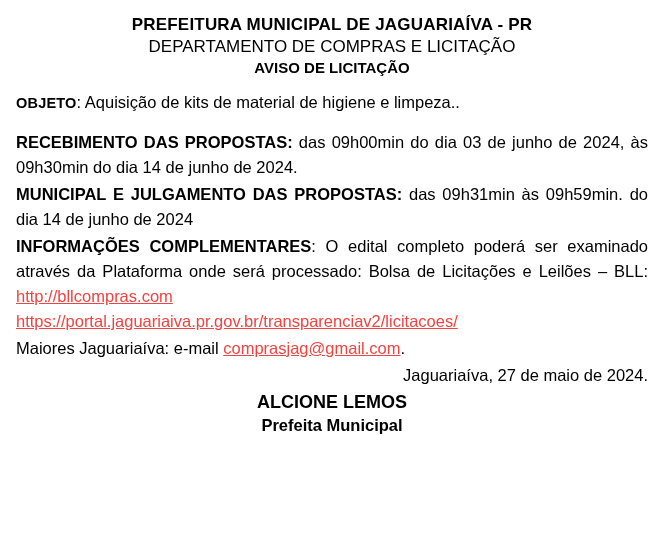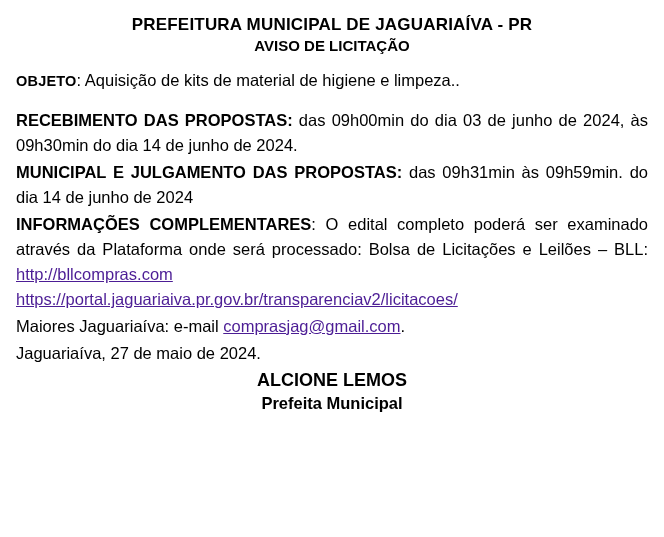--- a/index.html
+++ b/index.html
@@ -58,25 +58,25 @@
   }
   .lbl-small {
     font-size: 14.5px;
     font-weight: bold;
     letter-spacing: 0.2px;
   }
   b, .bold {
     font-weight: bold;
   }
   .link {
-    color: #4c1d95;
+    color: #ef4444;
     text-decoration: underline;
   }
   .center {
-    text-align: left;
+    text-align: right;
     display: block;
   }
   .sign-name {
     text-align: center;
     font-size: 18px;
     font-weight: bold;
     line-height: 24px;
     margin-top: 2px;
   }
   .sign-role {
@@ -86,20 +86,21 @@
     line-height: 22px;
   }
 </style>
 </head>
 <body>
 
 <div class="page">
 
   <div class="header">
     <div class="line1">PREFEITURA MUNICIPAL DE JAGUARIAÍVA - PR</div>
+    <div class="line2">DEPARTAMENTO DE COMPRAS E LICITAÇÃO</div>
     <div class="line3">AVISO DE LICITAÇÃO</div>
   </div>
 
   <div class="body-text">
 
     <div class="para" style="margin-bottom:10px;">
       <span class="lbl-small">OBJETO</span><span>: </span><span>Aquisição de kits de material de higiene e limpeza..</span>
     </div>
 
     <div class="para spaced">

